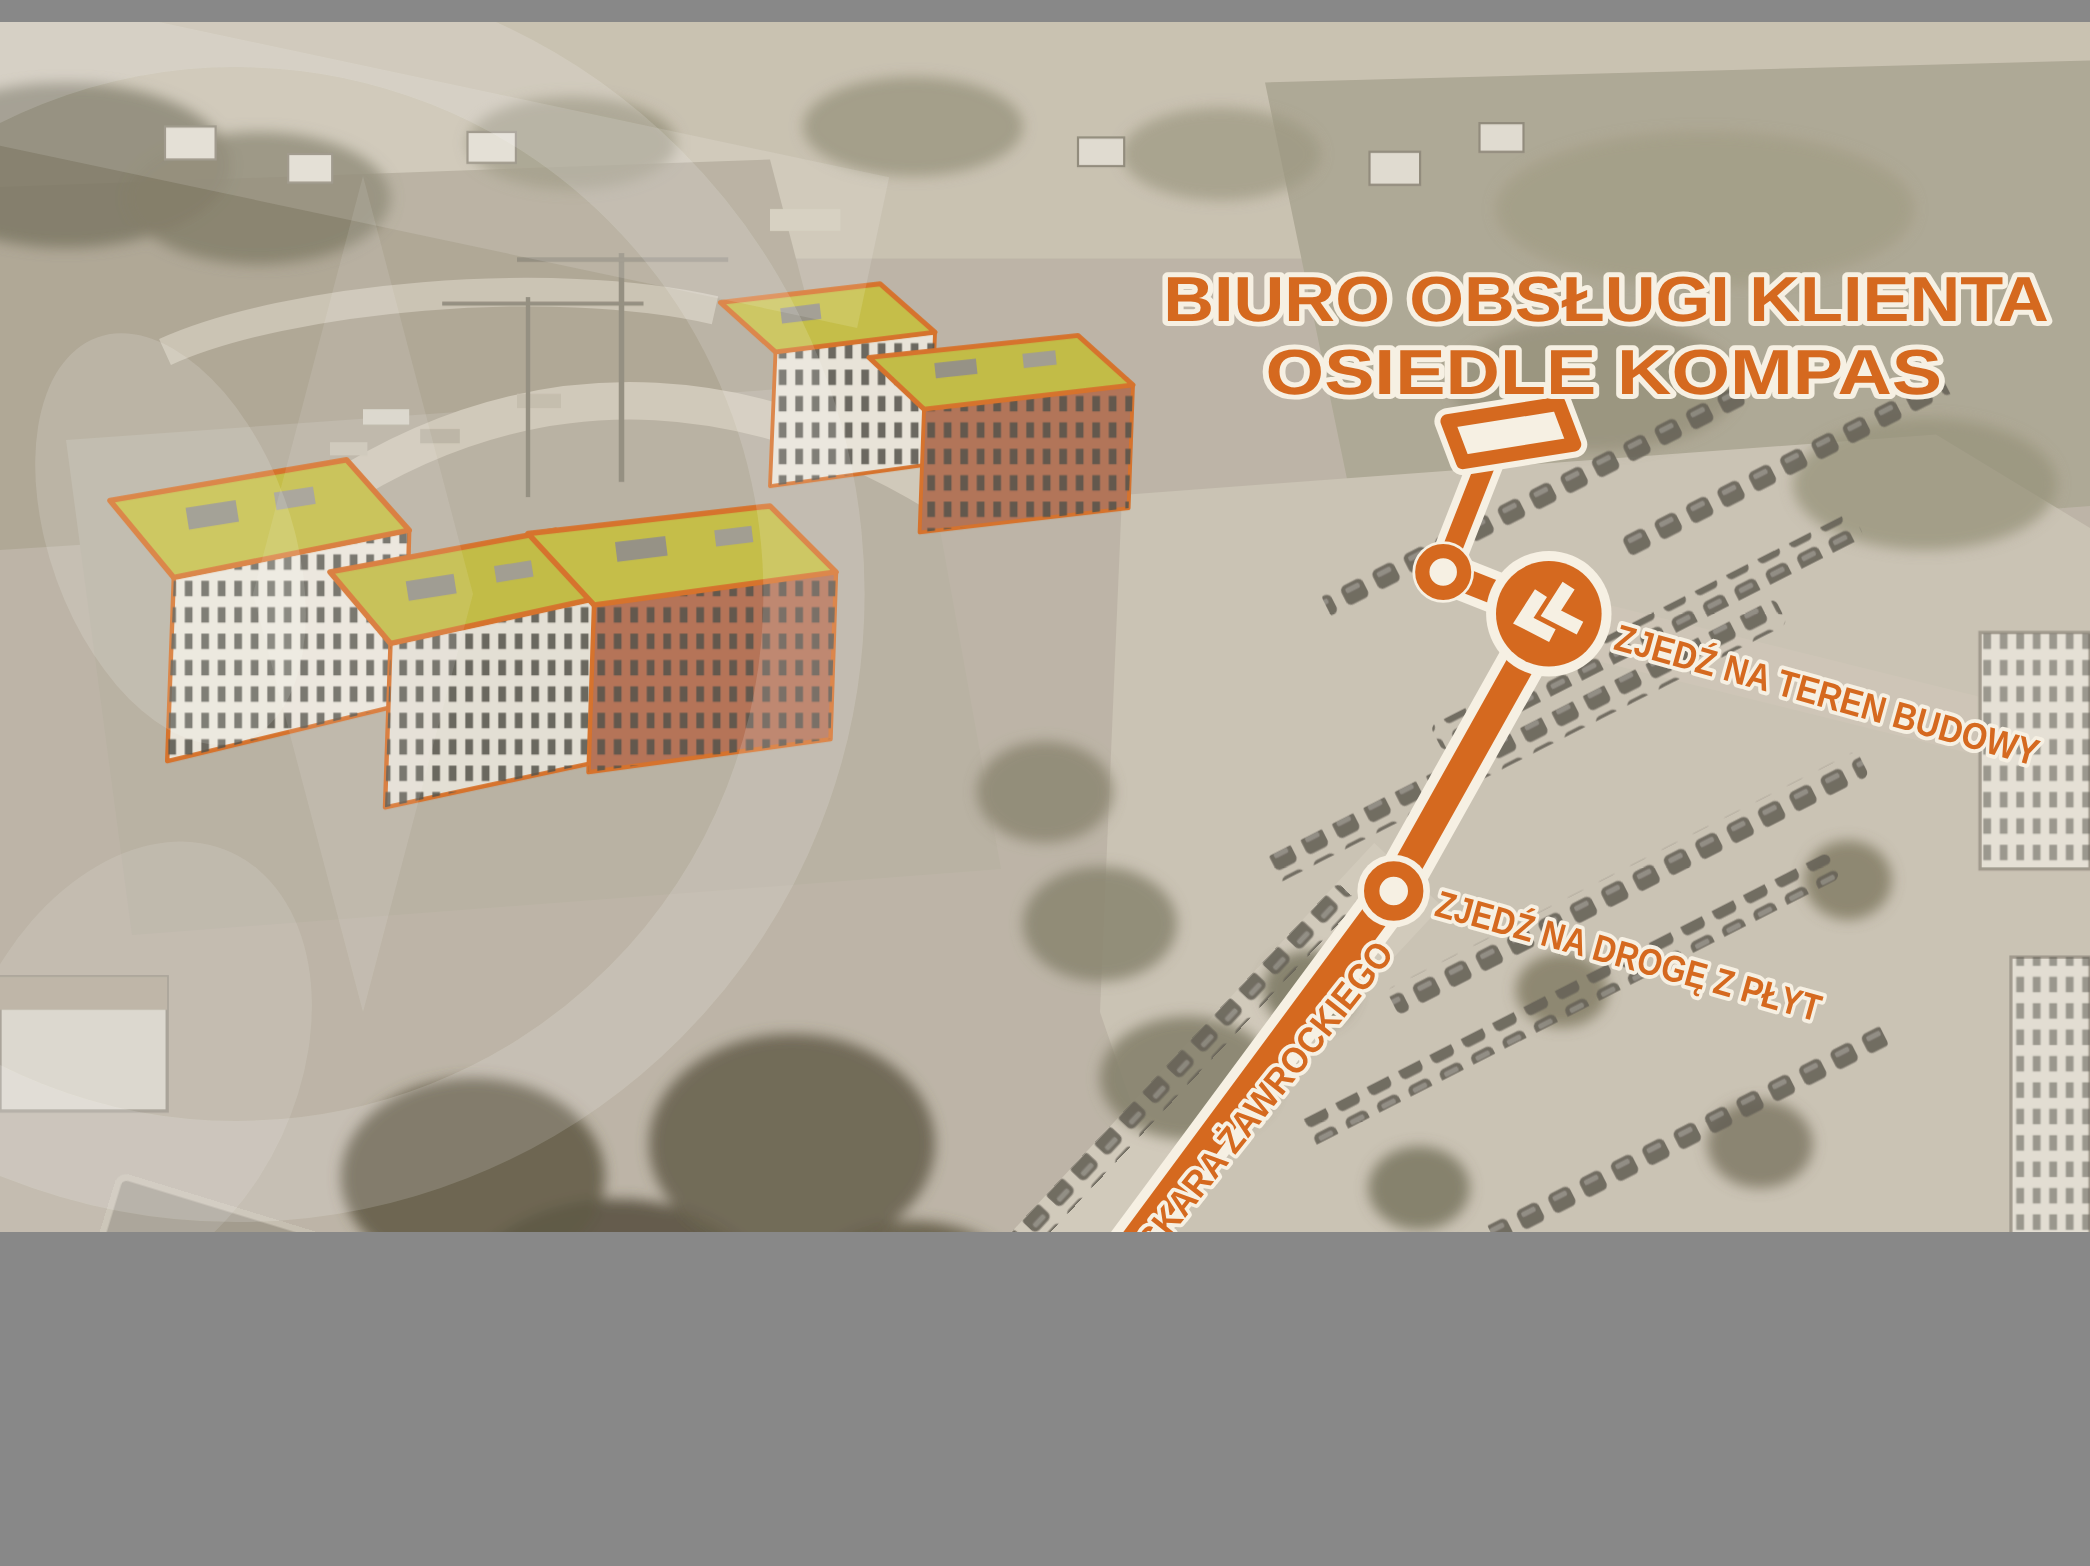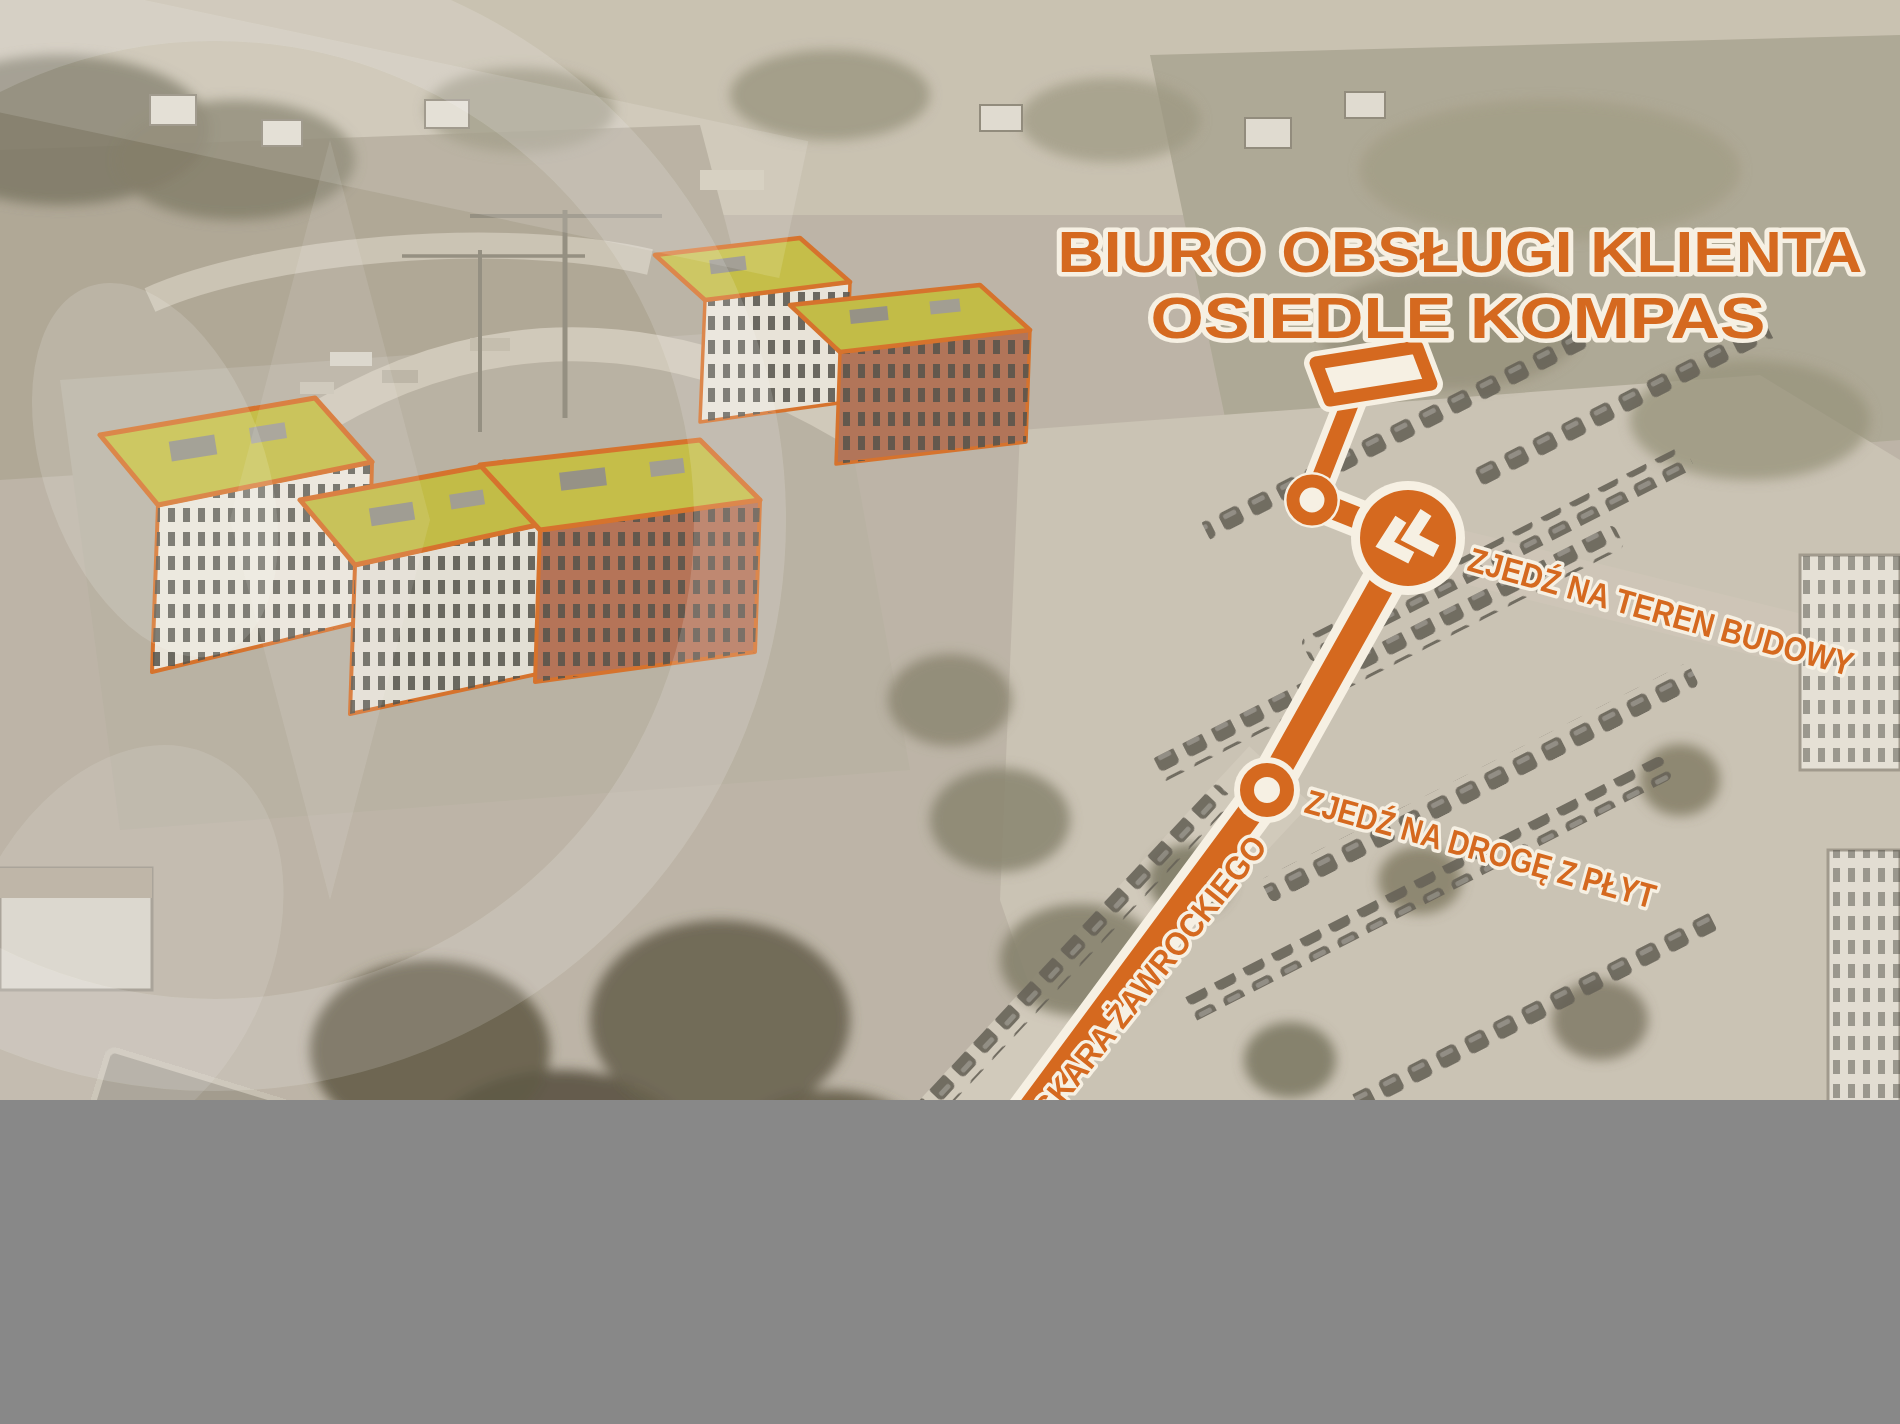--- a/index.html
+++ b/index.html
@@ -1,17 +1,17 @@
 <!DOCTYPE html>
 <html><head>
 <meta charset="utf-8">
 <style>
   html,body{margin:0;padding:0;background:#888;}
   .stage{position:relative;width:1900px;height:1100px;overflow:hidden;
-         font-family:"Liberation Sans",sans-serif;}
+         font-family:"Liberation Sans",sans-serif;margin-top:20px;}
   .stage svg{display:block;width:1900px;height:1424px;}
   text{font-family:"Liberation Sans",sans-serif;font-weight:bold;}
 </style>
 </head>
 <body>
 
 <div class="stage">
 <svg viewBox="0 0 1900 1424" xmlns="http://www.w3.org/2000/svg">
   <defs>
     <pattern id="win" width="15" height="24" patternUnits="userSpaceOnUse">

